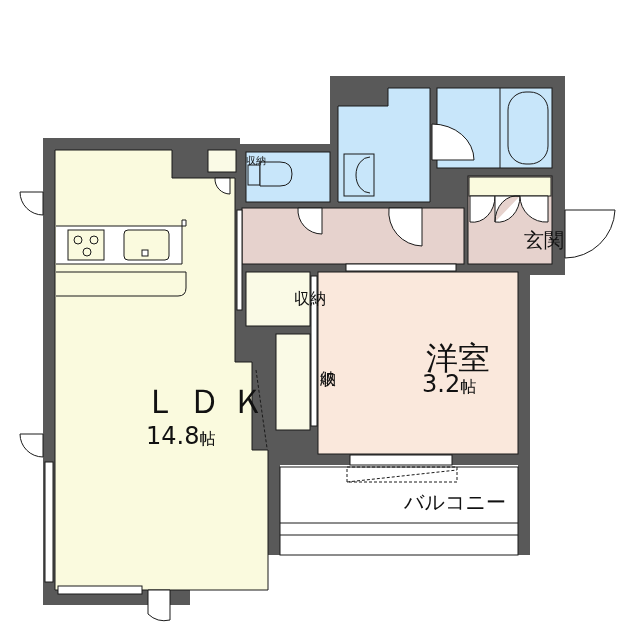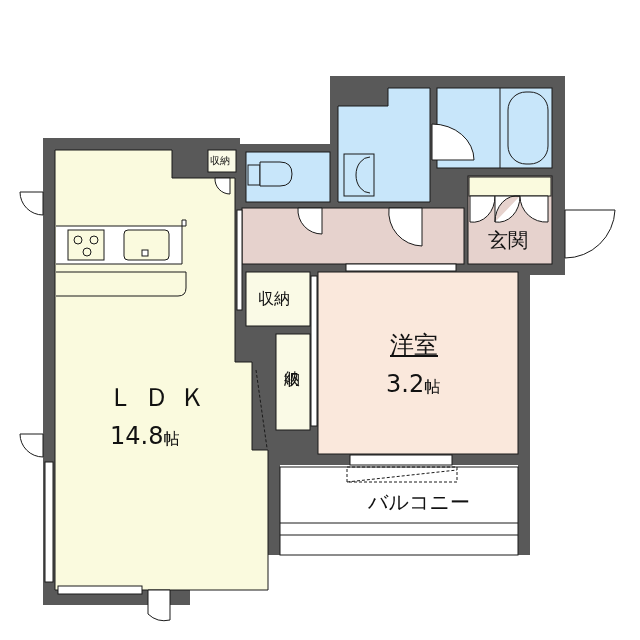--- a/index.html
+++ b/index.html
@@ -1,19 +1,19 @@
 <!DOCTYPE html>
 <html><head>
 <meta charset="utf-8">
 <style>
   html,body{margin:0;padding:0;background:#ffffff;}
   body{width:640px;height:640px;position:relative;overflow:hidden;font-family:"DejaVu Sans","Liberation Sans",sans-serif;}
   #plan{position:absolute;left:0;top:0;width:640px;height:640px;}
-  .lbl{position:absolute;color:#111;text-align:center;white-space:nowrap;line-height:1;}
-  .big{font-size:26px;letter-spacing:10px;}
+  .lbl{position:absolute;color:#111;text-align:center;white-space:nowrap;line-height:1;padding-left:36px;}
+  .big{font-size:34px;letter-spacing:10px;}
   .area{font-size:24px;}
   .area small{font-size:16px;}
   .med{font-size:20px;}
   .sm{font-size:16px;}
   .xs{font-size:10px;}
   .vert{writing-mode:vertical-rl;font-size:16px;}
 </style>
 </head>
 <body>
 
@@ -98,21 +98,21 @@
   <polygon points="347,467 457,467 457,482 347,482" fill="none" stroke="#1a1a1a" stroke-dasharray="3,2" stroke-width="1"></polygon>
   <line x1="347" y1="482" x2="457" y2="470" stroke="#1a1a1a" stroke-dasharray="3,2" stroke-width="1"></line>
   <line x1="256" y1="370" x2="267" y2="448" stroke="#1a1a1a" stroke-dasharray="3,2" stroke-width="1"></line>
 </svg>
 
 <div class="lbl big" style="left:108px;top:384px;">ＬＤＫ</div>
 <div class="lbl area" style="left:110px;top:424px;">
   <span>14.8</span><small>帖</small>
 </div>
 
-<div class="lbl med" style="left:390px;top:333px;font-size:24px;text-decoration:underline;">洋室</div>
+<div class="lbl med" style="left:390px;top:342px;font-size:32px;">洋室</div>
 <div class="lbl area" style="left:386px;top:372px;">
   <span>3.2</span><small>帖</small>
 </div>
 
 <div class="lbl med" style="left:488px;top:230px;">玄関</div>
 <div class="lbl med" style="left:368px;top:492px;text-align:right;">バルコニー</div>
 
 <div class="lbl xs" style="left:210px;top:156px;">収納</div>
 <div class="lbl sm" style="left:258px;top:291px;">収納</div>
 <div class="lbl vert" style="left:284px;top:358px;">収納</div>

